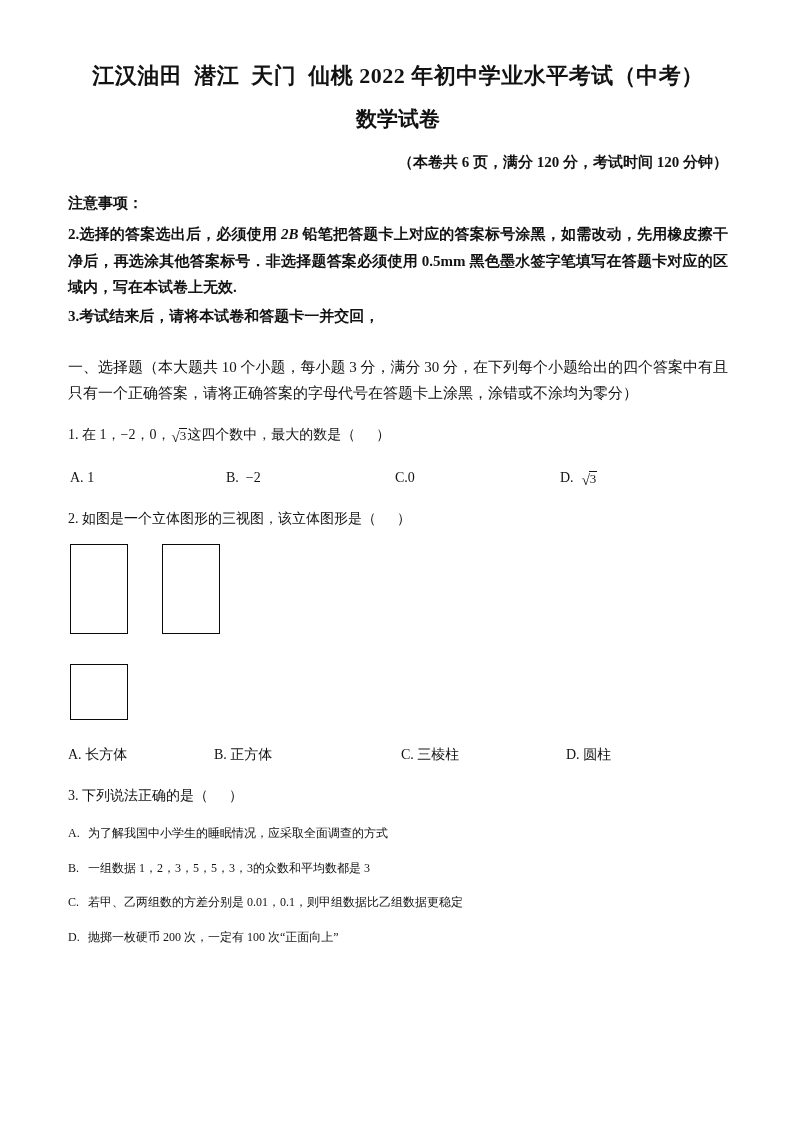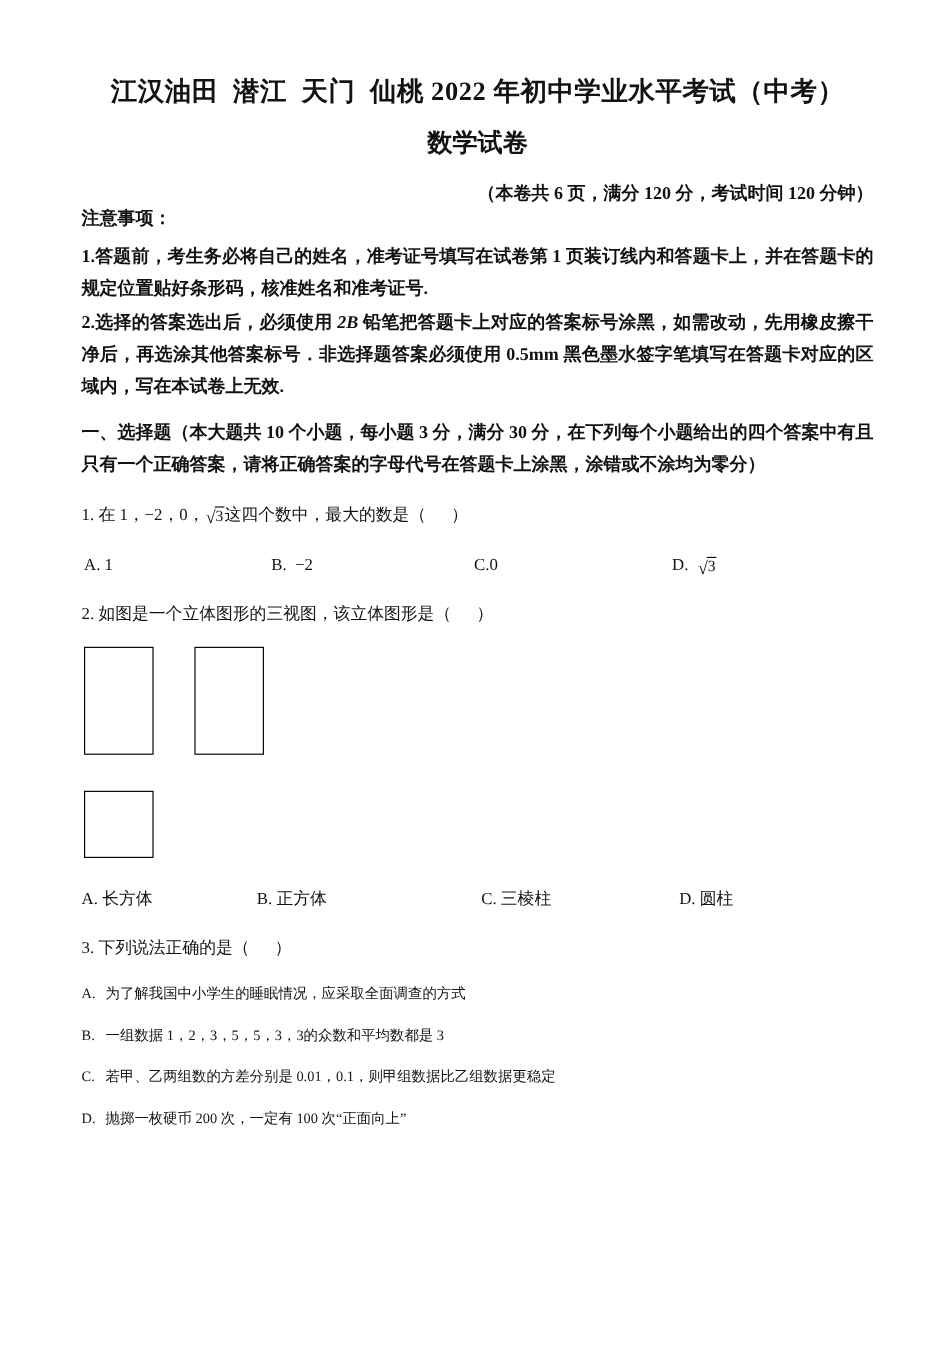--- a/index.html
+++ b/index.html
@@ -50,45 +50,46 @@
   .title-note {
     text-align: right;
     font-size: 15px;
     font-weight: bold;
     margin-top: 21px;
     line-height: 1.25;
   }
 
   
   .notice {
+    margin-top: 20px;
   }
   .notice-head {
     font-size: 15px;
     font-weight: bold;
     line-height: 1.5;
     margin-bottom: 7px;
   }
   .notice-item {
     font-size: 15px;
     font-weight: bold;
     line-height: 1.78;
     text-align: justify;
     text-justify: inter-ideograph;
     margin-bottom: 2px;
   }
   .it { font-style: italic; }
 
   
   .section-head {
     font-size: 15px;
-    font-weight: bold;
+    font-weight: normal;
     line-height: 1.78;
     text-align: justify;
     text-justify: inter-ideograph;
-    margin-top: 12px;
+    margin-top: 24px;
   }
 
   
   .question {
     font-size: 14px;
     line-height: 1.6;
     margin-top: 16px;
     font-family: "Liberation Serif", "DejaVu Serif", serif;
   }
   .q-stem {
@@ -178,28 +179,28 @@
 <div class="page">
   <div class="content">
 
     <div class="title-main">江汉油田  潜江  天门  仙桃 2022 年初中学业水平考试（中考）</div>
     <div class="title-sub">数学试卷</div>
     <div class="title-note">（本卷共 6 页，满分 120 分，考试时间 120 分钟）</div>
 
     <div class="notice">
       <div class="notice-head">注意事项：</div>
 
-      <div class="notice-item">
-        <span>1.答题前，考生务必将自己的姓名，准考证号填写在试卷第 1 页装订线内和答题卡上，并在答题卡的规定位置贴好条形码，核准姓名和准考证号.</span>
-      </div>
 
       <div class="notice-item">
         <span>2.选择的答案选出后，必须使用 </span><span class="it">2B</span><span> 铅笔把答题卡上对应的答案标号涂黑，如需改动，先用橡皮擦干净后，再选涂其他答案标号．非选择题答案必须使用 0.5mm 黑色墨水签字笔填写在答题卡对应的区域内，写在本试卷上无效.</span>
       </div>
 
+      <div class="notice-item">
+        <span>3.考试结来后，请将本试卷和答题卡一并交回，</span>
+      </div>
     </div>
 
     <div class="section-head">一、选择题（本大题共 10 个小题，每小题 3 分，满分 30 分，在下列每个小题给出的四个答案中有且只有一个正确答案，请将正确答案的字母代号在答题卡上涂黑，涂错或不涂均为零分）</div>
 
     <div class="question">
       <div class="q-stem"><span>1. 在 1，−2，0，</span><span class="sqrt"><span class="rad">√</span><span class="rand">3</span></span><span>这四个数中，最大的数是（      ）</span></div>
 
       <div class="opt-row q1">
         <div class="opt a"><span>A.</span>&nbsp;<span>1</span></div>
         <div class="opt b"><span>B.</span>&nbsp;&nbsp;<span>−2</span></div>

